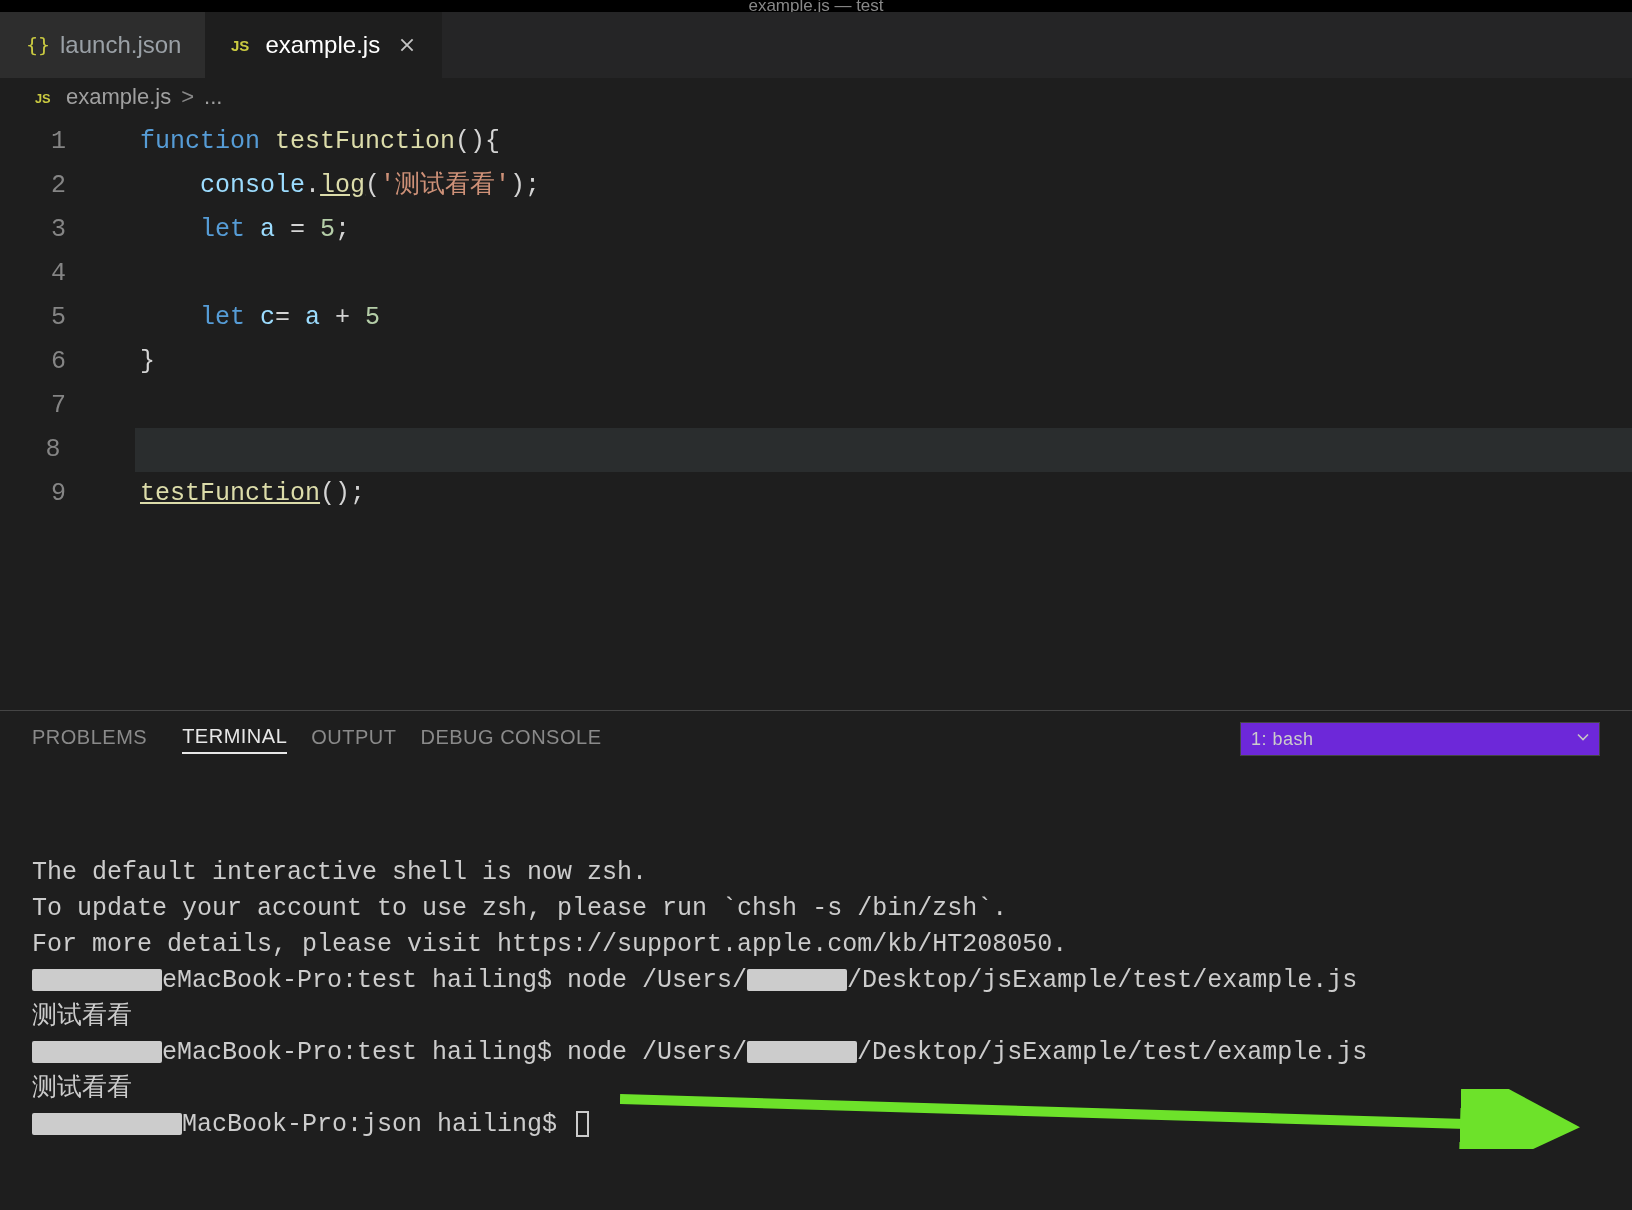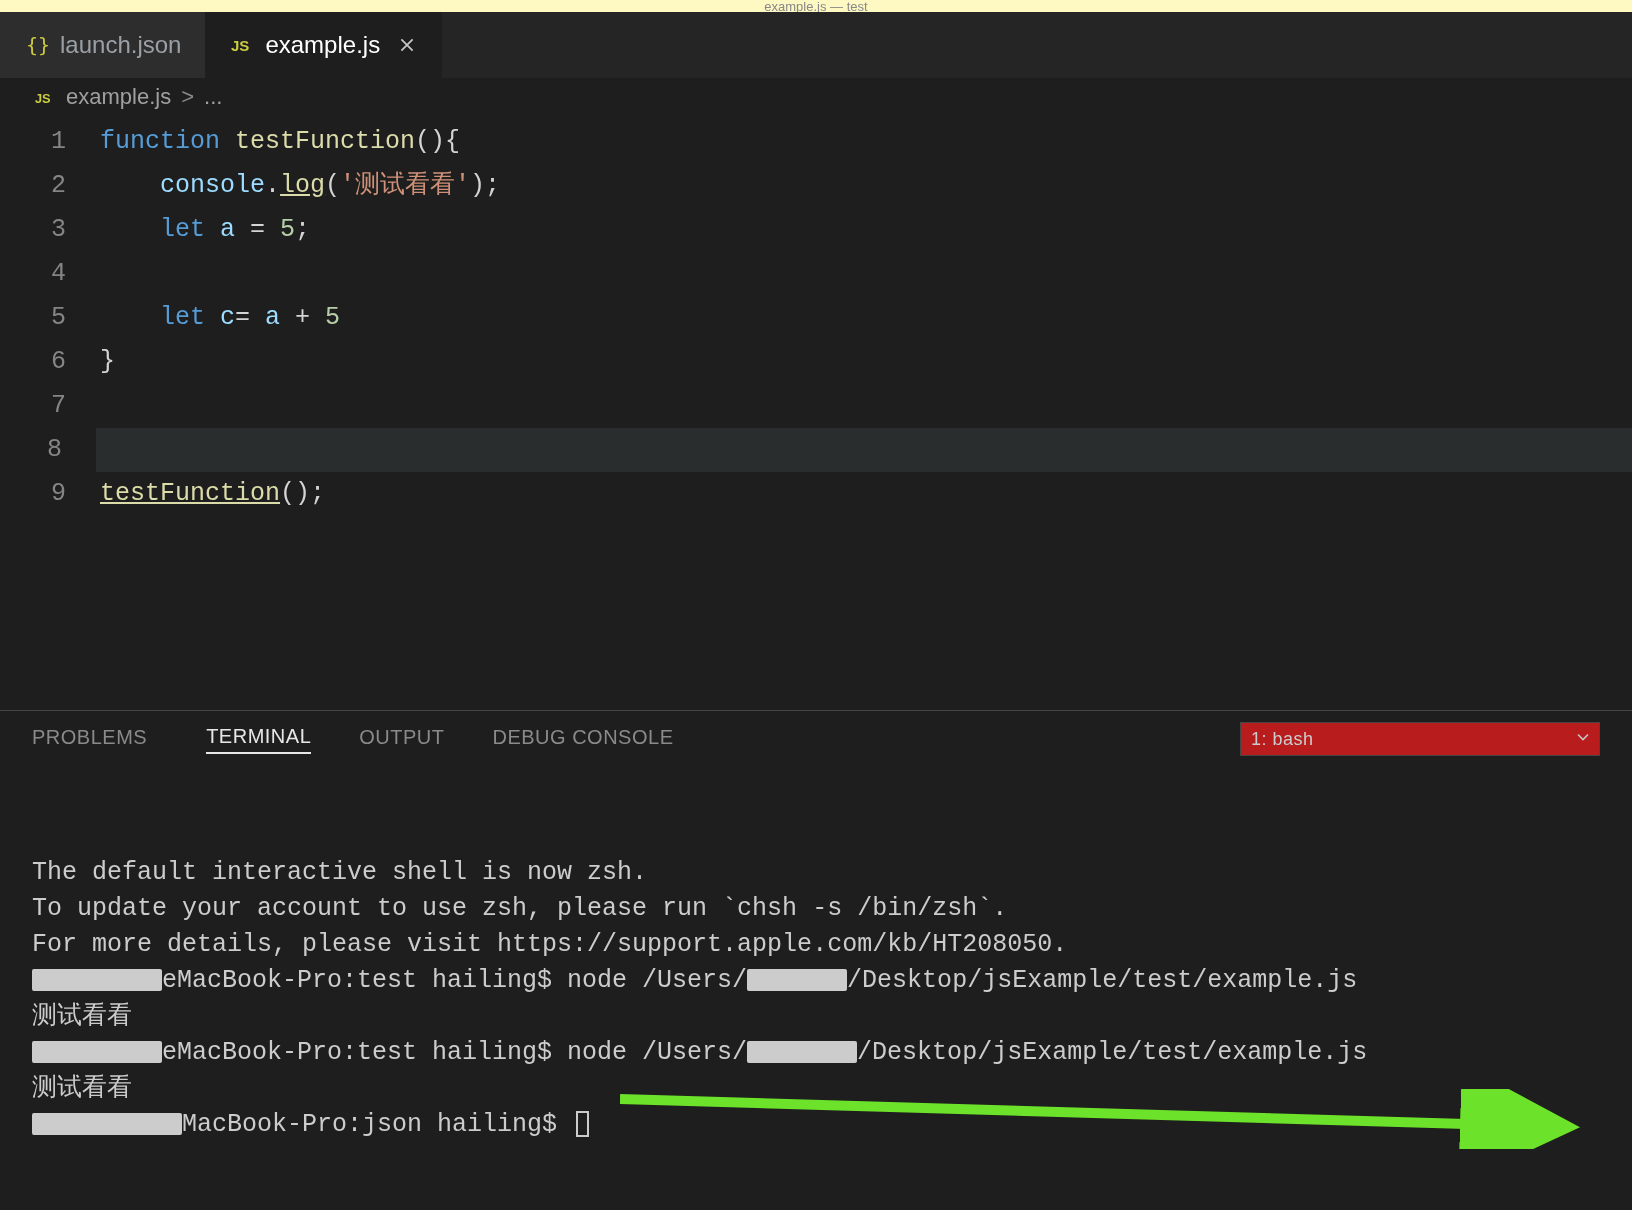--- a/index.html
+++ b/index.html
@@ -6,25 +6,25 @@
 html, body {
   width: 1632px;
   height: 1210px;
   background: #1e1e1e;
   font-family: -apple-system, "SF Pro Text", "Segoe UI", sans-serif;
   color: #cccccc;
   overflow: hidden;
 }
 .titlebar {
   height: 12px;
-  background: #fef9c3;
+  background: #000000;
   display: flex;
   justify-content: center;
   align-items: center;
-  font-size: 13px;
+  font-size: 17px;
   color: #888;
   overflow: hidden;
 }
 .tab-bar {
   background: #252526;
   display: flex;
   height: 66px;
 }
 .tab {
   display: flex;
@@ -85,20 +85,21 @@
 .gutter {
   width: 100px;
   text-align: right;
   padding-right: 34px;
   color: #858585;
   user-select: none;
 }
 .code {
   white-space: pre;
   color: #d4d4d4;
+  margin-left: 40px;
 }
 .code.current {
   background: #2a2d2e;
   width: 100%;
 }
 .tok-kw { color: #569cd6; }
 .tok-fn { color: #dcdcaa; }
 .tok-id { color: #9cdcfe; }
 .tok-str { color: #ce9178; }
 .tok-num { color: #b5cea8; }
@@ -110,37 +111,37 @@
   left: 0; right: 0; bottom: 0;
   height: 500px;
   background: #1e1e1e;
   border-top: 1px solid #454545;
 }
 .panel-tabs {
   display: flex;
   align-items: center;
   height: 56px;
   padding: 0 32px;
-  gap: 48px;
+  gap: 24px;
   font-size: 20px;
   letter-spacing: 0.5px;
 }
 .panel-tab {
   color: #8a8a8a;
   cursor: pointer;
   padding-bottom: 4px;
 }
 .panel-tab.active {
   color: #e7e7e7;
   border-bottom: 2px solid #e7e7e7;
   margin-left: 11px;
 }
 .panel-tabs .spacer { flex: 1; }
 .term-select {
-  background: #b91c1c;
+  background: #6d28d9;
   border: 1px solid #454545;
   color: #cccccc;
   font-size: 18px;
   padding: 4px 38px 4px 10px;
   width: 360px;
   height: 34px;
   position: relative;
   display: flex;
   align-items: center;
   cursor: pointer;

